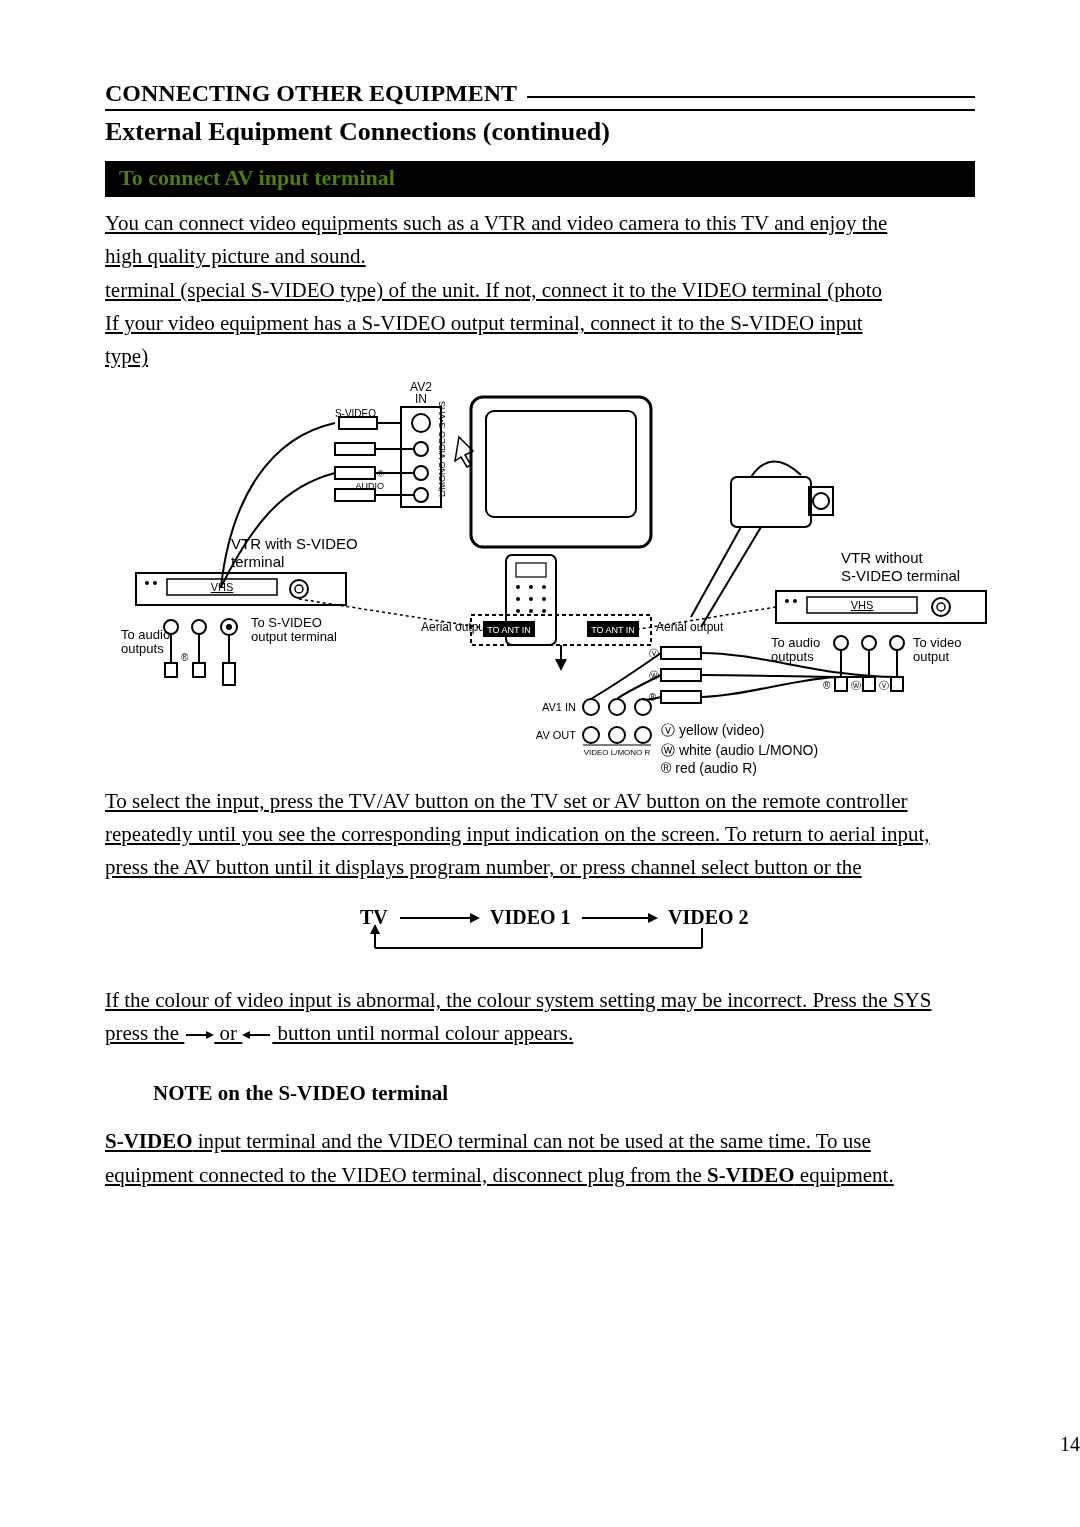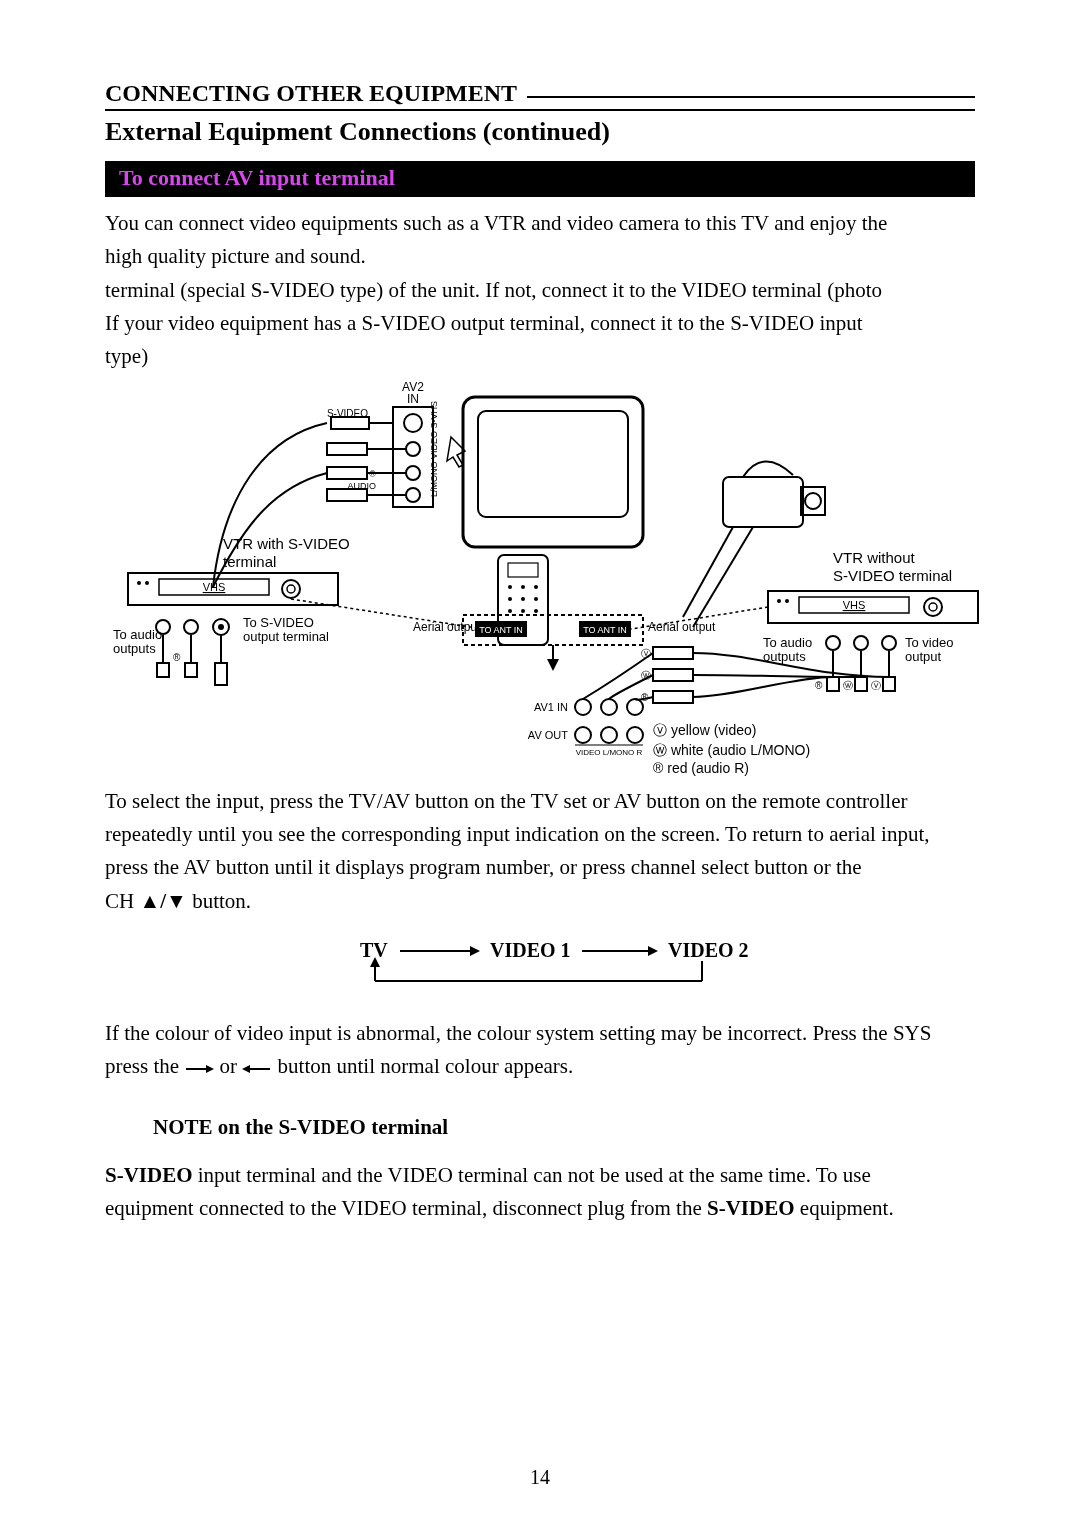--- a/index.html
+++ b/index.html
@@ -45,36 +45,36 @@
     font-size: 21px;
     line-height: 1.35;
     margin: 0 0 18px 0;
   }
   .intro .bullet {
     display: inline-block;
     width: 16px;
   }
   .blackbar {
     background: #000;
-    color: #d946ef;
+    color: #4d7c0f;
     font-weight: bold;
     font-size: 22px;
     padding: 4px 26px 6px 14px;
     margin: 0 0 12px 0;
   }
   .body {
     font-size: 21px;
     line-height: 1.35;
   }
-  .body p { margin: 5px 0 4px 0; }
+  .body p { margin: 5px 0 4px 0; text-decoration: underline; }
   .diagram-wrap {
     width: 100%;
     display: flex;
     justify-content: center;
-    margin: 6px 0 10px 8px;
+    margin: 6px 0 10px 16px;
   }
   .diagram {
     width: 870px;
     height: 400px;
     position: relative;
     font-family: Arial, Helvetica, sans-serif;
     font-size: 14px;
   }
 
   .input-cycle {
@@ -86,24 +86,24 @@
   .input-cycle svg { display:block; }
 
   .note-heading {
     font-weight: bold;
     font-size: 21px;
     margin-top: 34px;
     margin-left: 48px;
   }
   .pagefoot {
     position: absolute;
-    bottom: 38px;
+    bottom: 71px;
     left: 0;
     width: 1080px;
-    text-align: center;
+    text-align: right;
     font-size: 20px;
   }
   b.ital { font-style: italic; }
 </style>
 </head>
 <body>
 
 <div class="page">
 
   <div class="heading-row">
@@ -290,23 +290,20 @@
           <path d="M540 320 C 530 322, 526 324, 522 322"></path>
         </g>
       </svg>
     </div>
   </div>
 
   <div class="body">
     <p>To select the input, press the TV/AV button on the TV set or AV button on the remote controller</p>
     <p>repeatedly until you see the corresponding input indication on the screen. To return to aerial input,</p>
     <p>press the AV button until it displays program number, or press channel select button or the</p>
-    <p>
-      <span>CH </span><span>▲</span><b>/</b><span>▼</span><span> button.</span>
-    </p>
   </div>
 
   <div class="input-cycle">
     <svg width="420" height="60" viewBox="0 0 420 60">
       <text x="30" y="24" font-size="20" font-weight="bold" font-family="'Times New Roman',serif">TV</text>
       <line x1="70" y1="18" x2="140" y2="18" stroke="#000" stroke-width="2"></line>
       <polygon points="140,13 140,23 150,18" fill="#000"></polygon>
       <text x="160" y="24" font-size="20" font-weight="bold" font-family="'Times New Roman',serif">VIDEO 1</text>
       <line x1="252" y1="18" x2="318" y2="18" stroke="#000" stroke-width="2"></line>
       <polygon points="318,13 318,23 328,18" fill="#000"></polygon>

